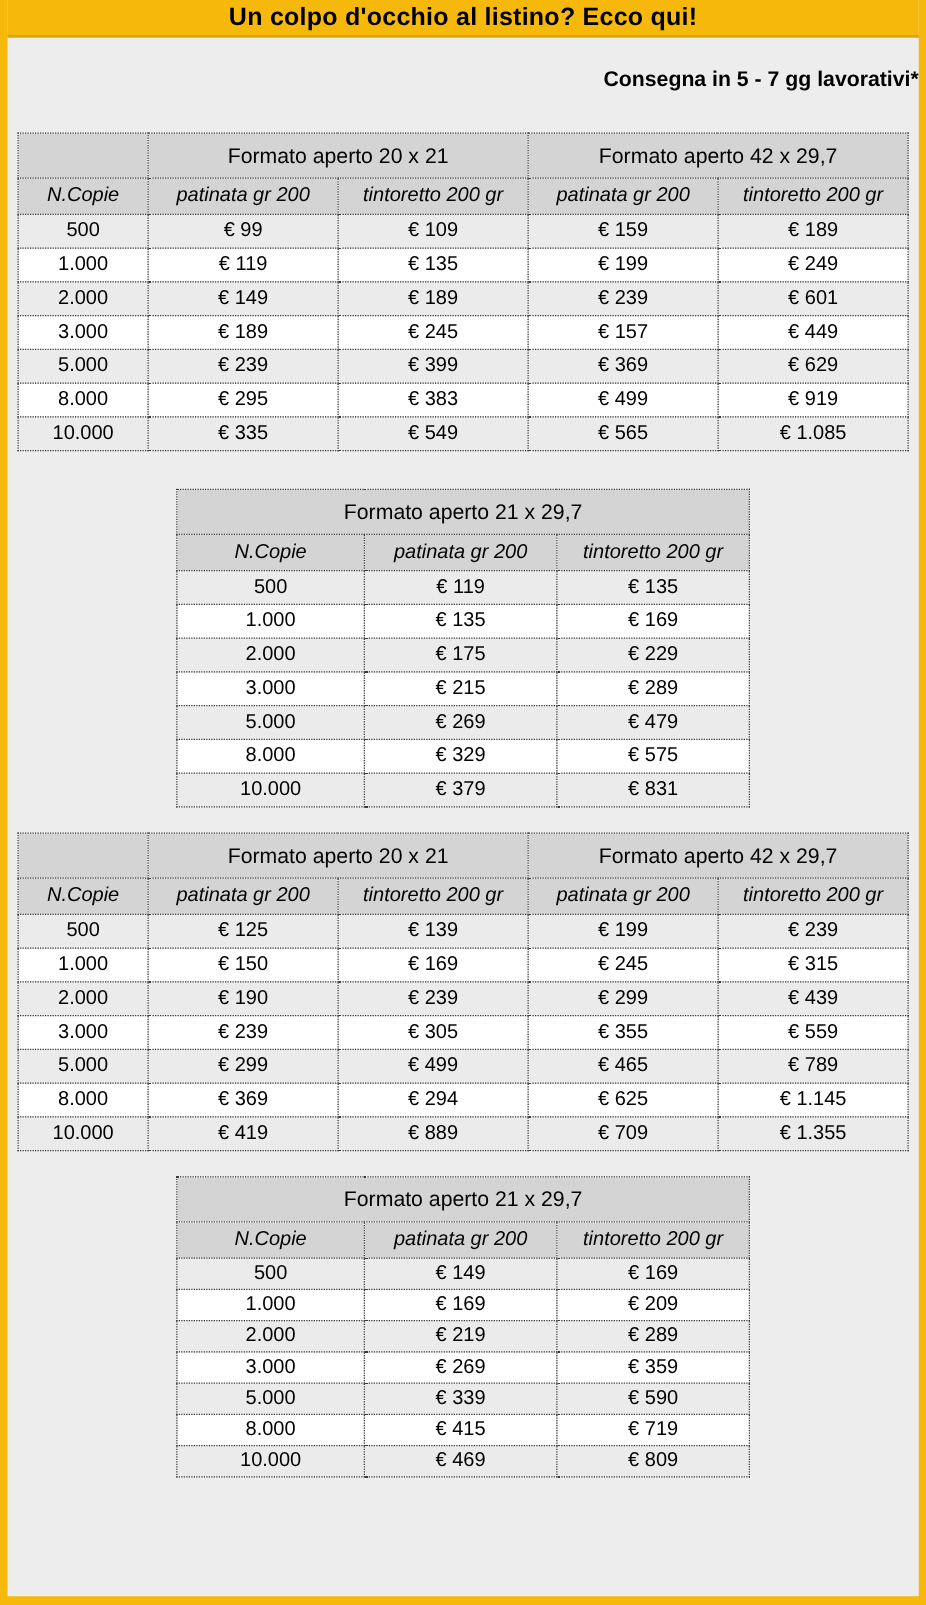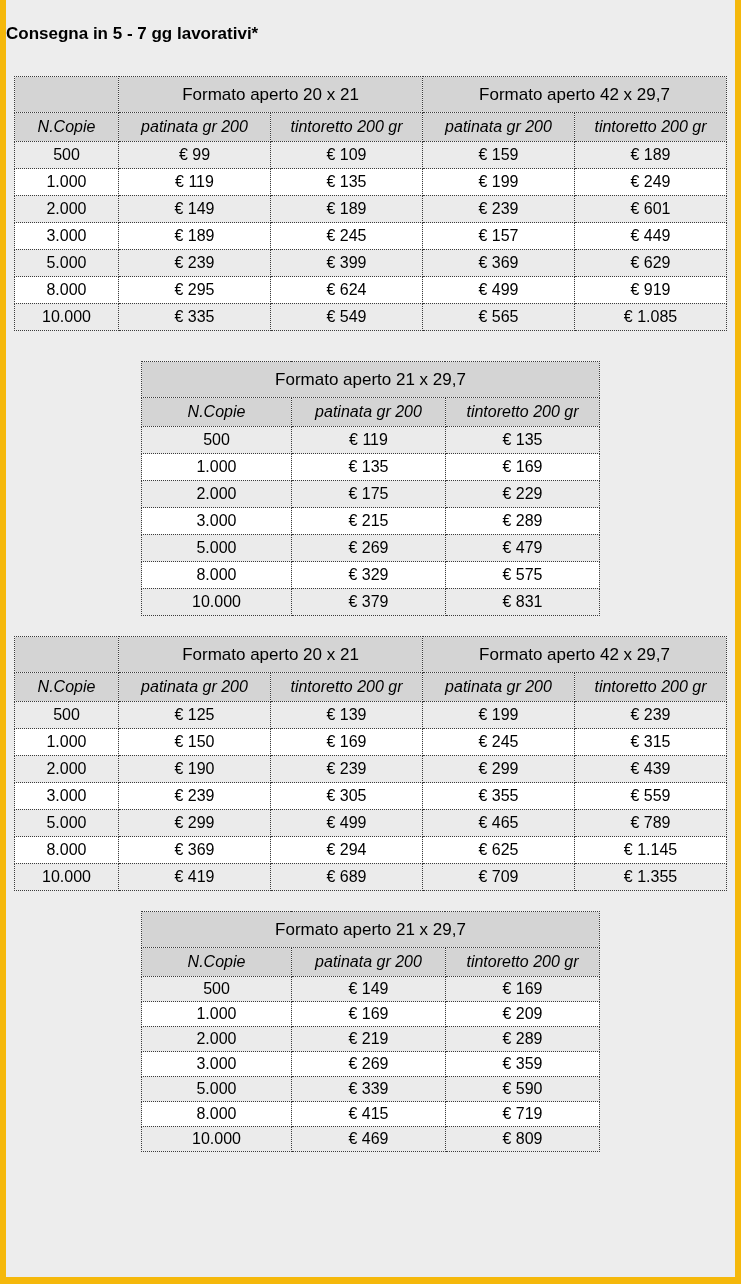--- a/index.html
+++ b/index.html
@@ -25,21 +25,21 @@
     background: var(--accent, #F5B80B);
     border-bottom: 2px solid var(--accent-dark, #DDA303);
     display: flex;
     align-items: center;
     justify-content: center;
     font-size: 20px;
     font-weight: bold;
     letter-spacing: 0.2px;
   }
   .section-heading {
-    text-align: left;
+    text-align: right;
     font-size: 17px;
     font-weight: bold;
     line-height: 24px;
   }
   .heading-a { margin-top: 22px; }
   .heading-b { margin-top: 30px; }
 
   table {
     border-collapse: collapse;
     margin: 0 auto;
@@ -65,20 +65,21 @@
   .colhead-row th { height: 29px; font-style: italic; }
   tbody td { height: 27px; background: var(--row-bg, #FFFFFF); }
   tbody tr:nth-child(odd) td { background: var(--row-alt-bg, #EBEBEB); }
   .tbl-narrow-b tbody td { height: 25px; }
 </style>
 </head>
 <body>
 
 <div class="page">
 
+  <div class="titlebar">Un colpo d'occhio al listino? Ecco qui!</div>
 
   <div class="section-heading heading-a">Consegna in 5 - 7 gg lavorativi*</div>
 
   <table class="tbl-wide">
     <colgroup>
         <col style="width:104px">
         <col style="width:152px">
         <col style="width:152px">
         <col style="width:152px">
         <col style="width:152px">
@@ -129,21 +130,21 @@
         <tr>
           <td>5.000</td>
           <td>€ 239</td>
           <td>€ 399</td>
           <td>€ 369</td>
           <td>€ 629</td>
         </tr>
         <tr>
           <td>8.000</td>
           <td>€ 295</td>
-          <td>€ 624</td>
+          <td>€ 383</td>
           <td>€ 499</td>
           <td>€ 919</td>
         </tr>
         <tr>
           <td>10.000</td>
           <td>€ 335</td>
           <td>€ 549</td>
           <td>€ 565</td>
           <td>€ 1.085</td>
         </tr>
@@ -267,21 +268,21 @@
         <tr>
           <td>8.000</td>
           <td>€ 369</td>
           <td>€ 294</td>
           <td>€ 625</td>
           <td>€ 1.145</td>
         </tr>
         <tr>
           <td>10.000</td>
           <td>€ 419</td>
-          <td>€ 689</td>
+          <td>€ 889</td>
           <td>€ 709</td>
           <td>€ 1.355</td>
         </tr>
       </tbody>
   </table>
 
   <table class="tbl-narrow tbl-narrow-b">
     <colgroup>
         <col style="width:150px">
         <col style="width:154px">

